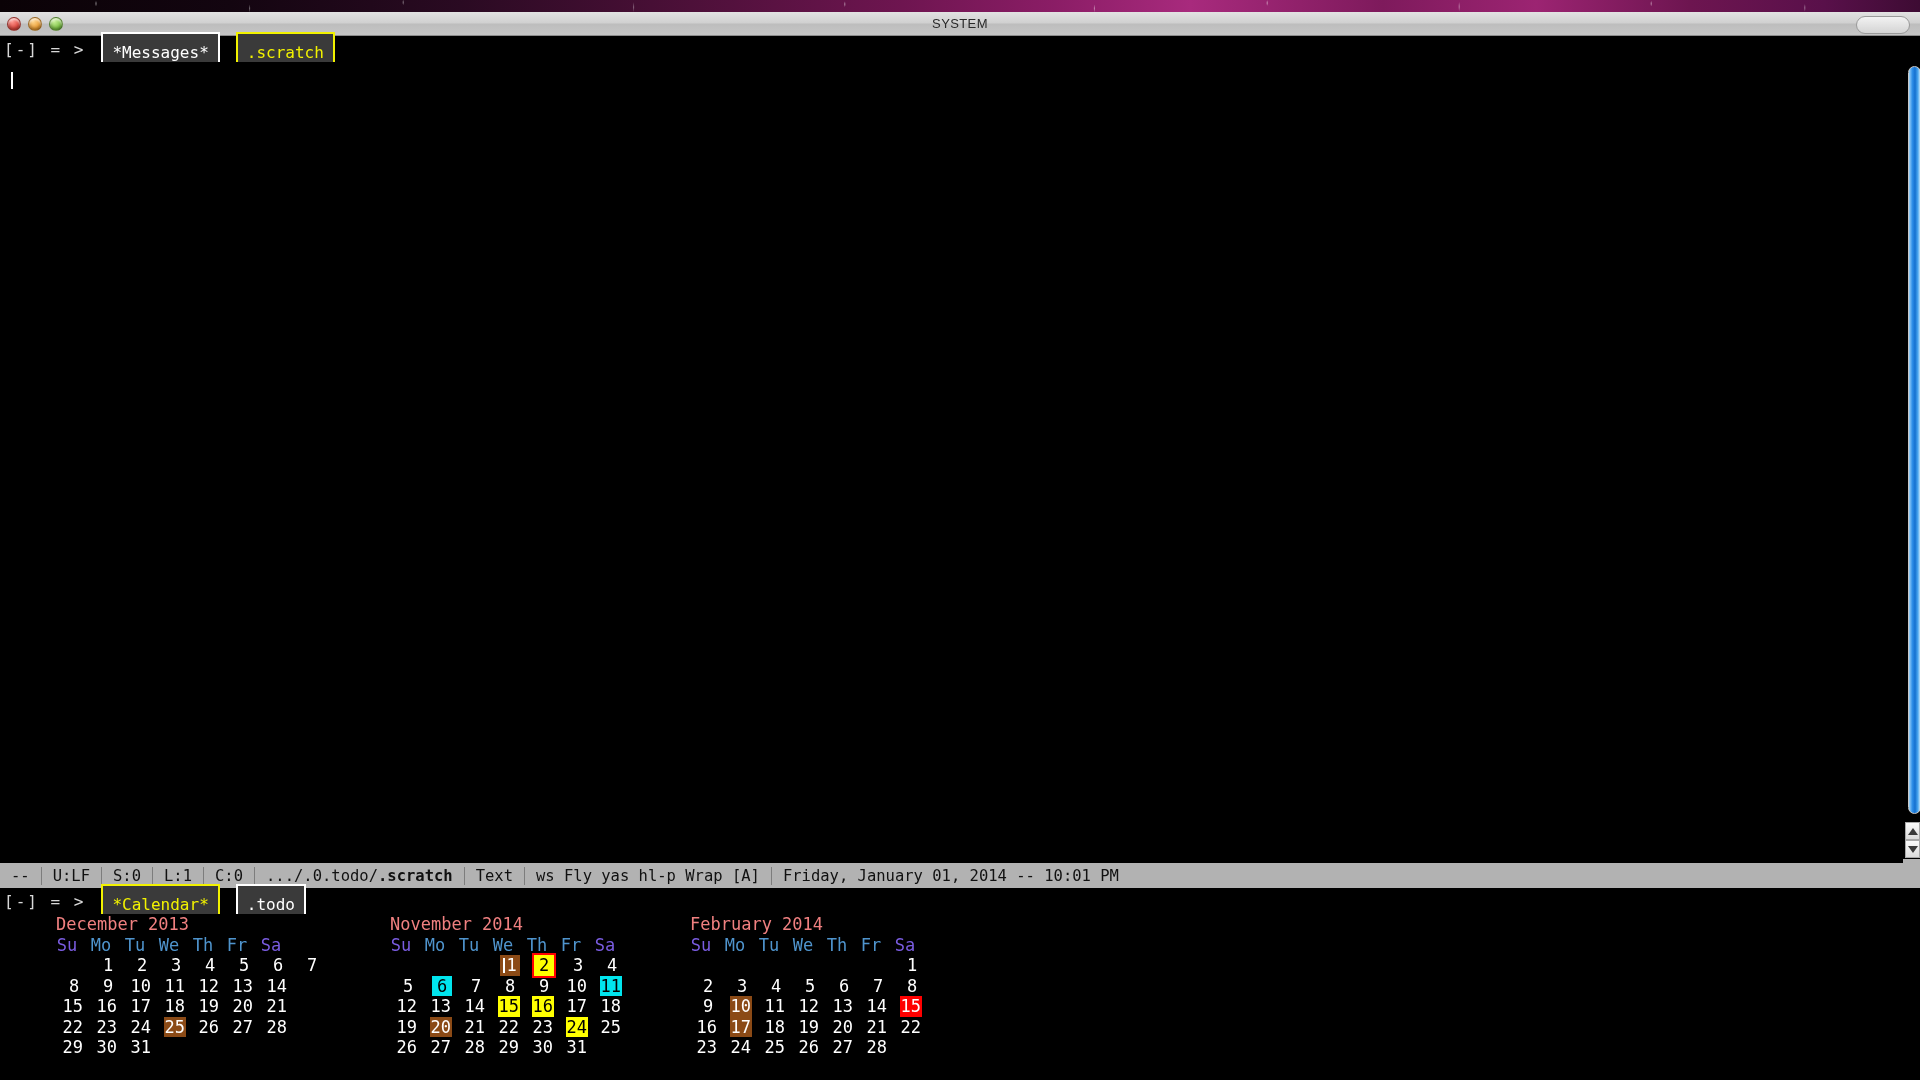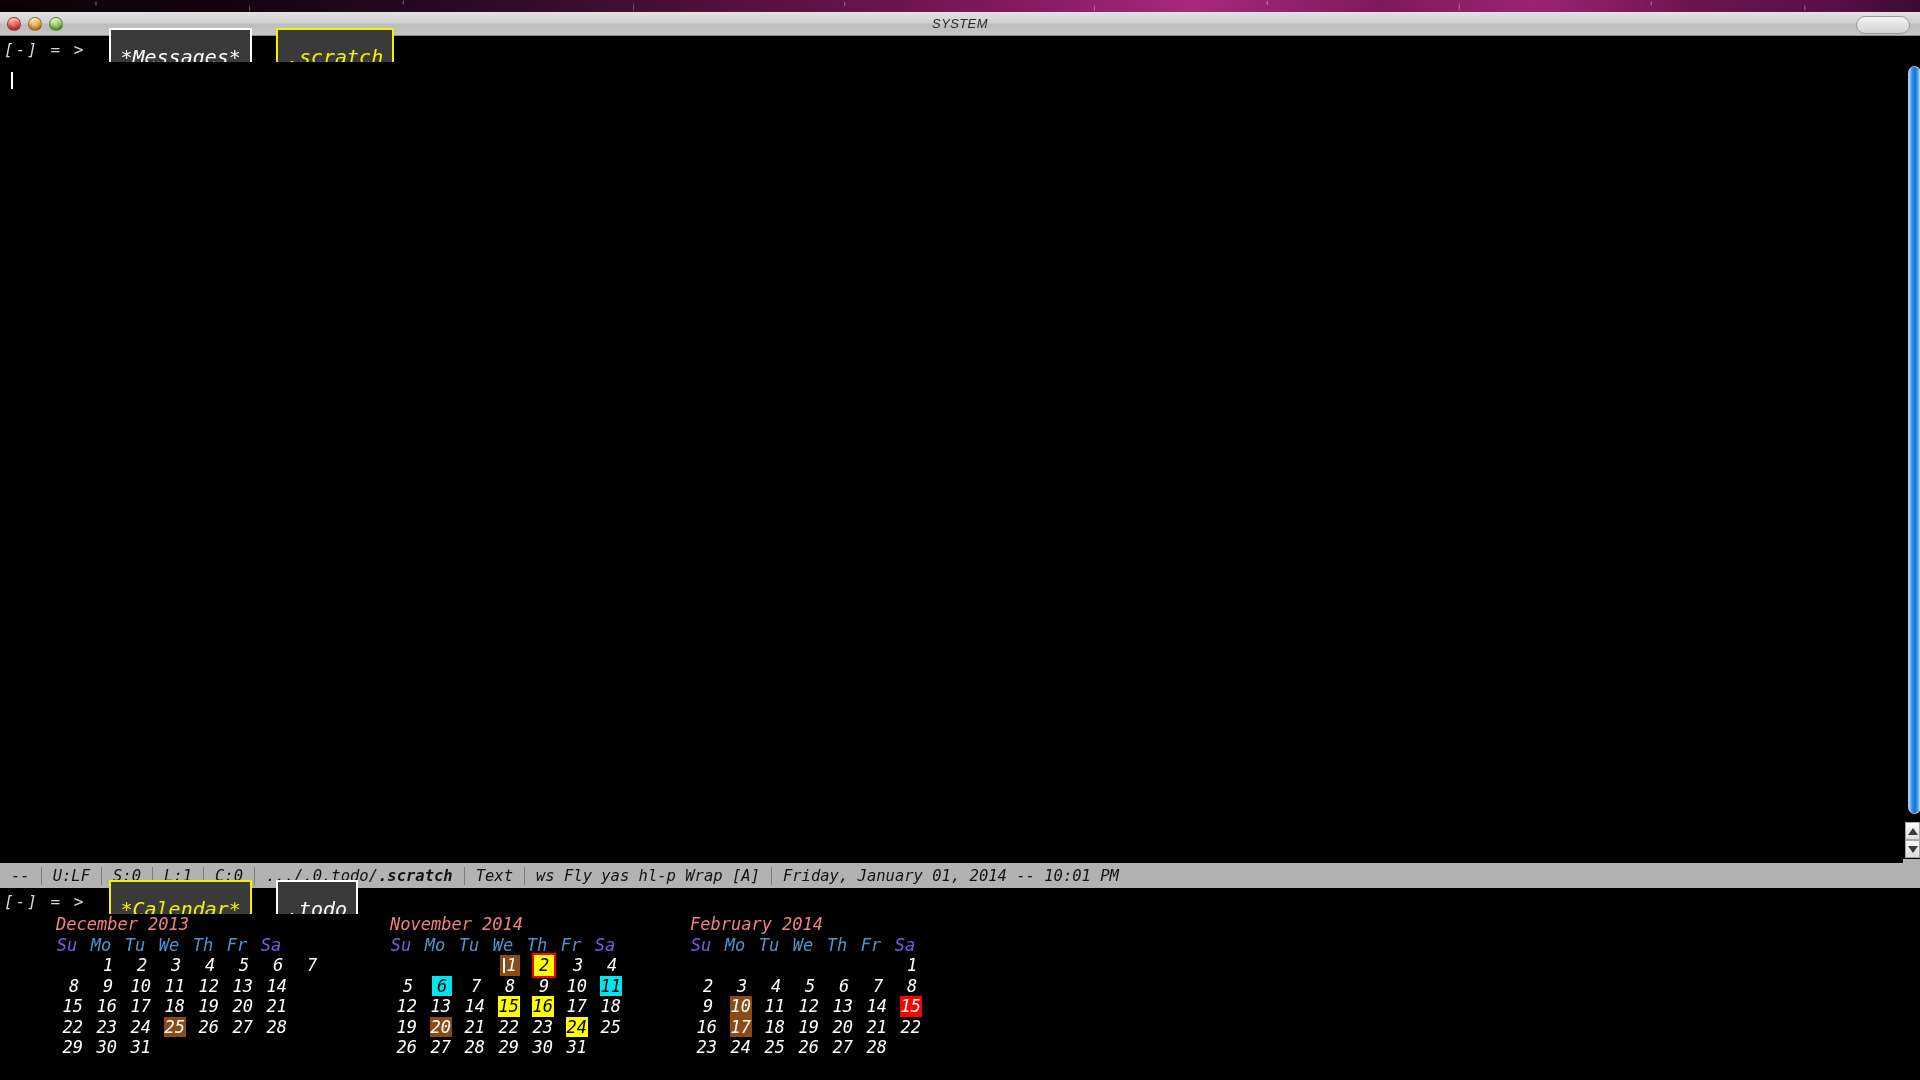--- a/index.html
+++ b/index.html
@@ -8,21 +8,20 @@
     overflow: hidden;
     background: #000;
     font-family: "DejaVu Sans Mono", monospace;
   }
 
   #screen {
     position: relative;
     width: 1920px;
     height: 1080px;
     overflow: hidden;
-    font-style: italic;
   }
 
   
   .wallpaper {
     position: absolute;
     left: 0; top: 0;
     width: 1920px; height: 12px;
     background: linear-gradient(90deg,
        #0a0206 0%, #130510 12%, #2a0a22 24%, #4d1039 36%,
        #6e1550 47%, #8b1d66 55%, #a82a7d 62%, #7e1a5c 72%,
@@ -109,24 +108,24 @@
     white-space: nowrap;
   }
   .tab-prefix {
     color: #d8d8d8;
     margin-left: 4px;
     letter-spacing: 2px;
     font-size: 16px;
   }
   .tab {
     display: inline-block;
-    padding: 18px 9px 2px 9px;
-    margin-left: 24px;
+    padding: 9px 9px 2px 9px;
+    margin-left: 16px;
     background: #3a3a3a;
-    font-size: 20px;
+    font-size: 16px;
     line-height: 19px;
     box-sizing: border-box;
   }
   .tab.inactive {
     color: #ffffff;
     border: 2px solid #ffffff;
   }
   .tab.active {
     color: #f2f200;
     border: 2px solid #f2f200;

